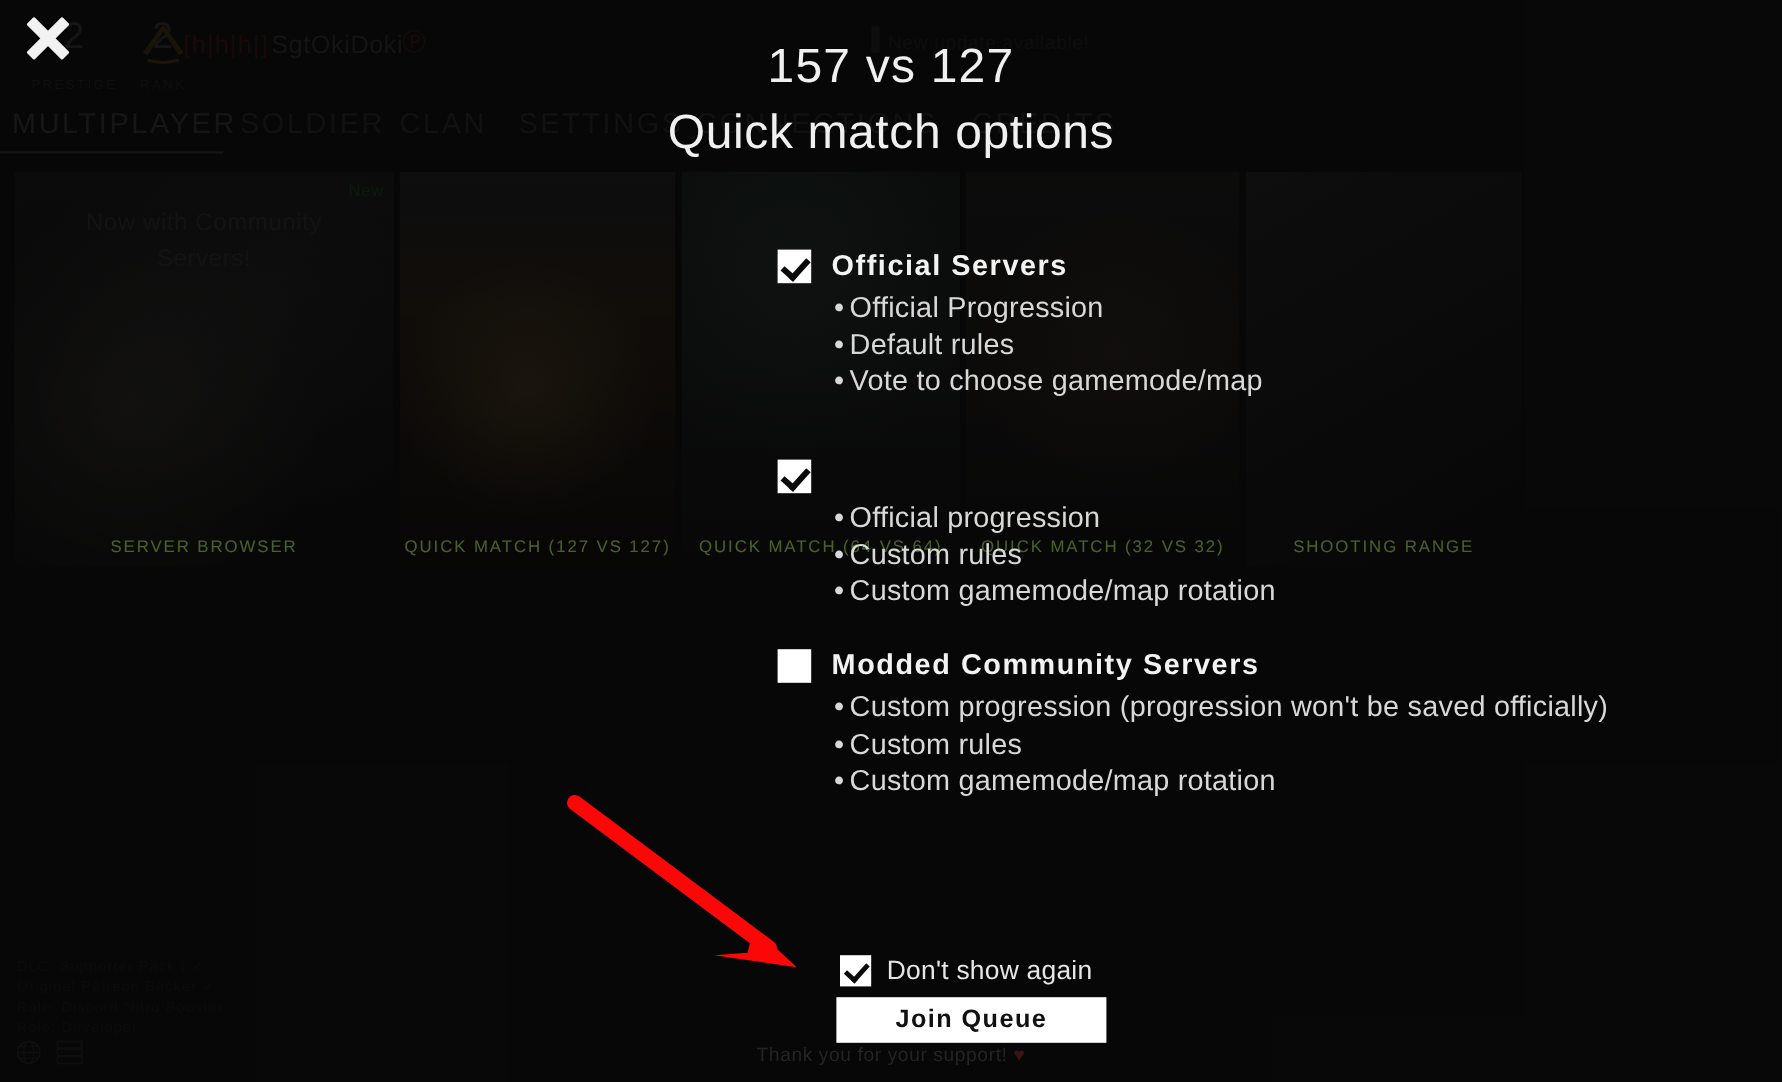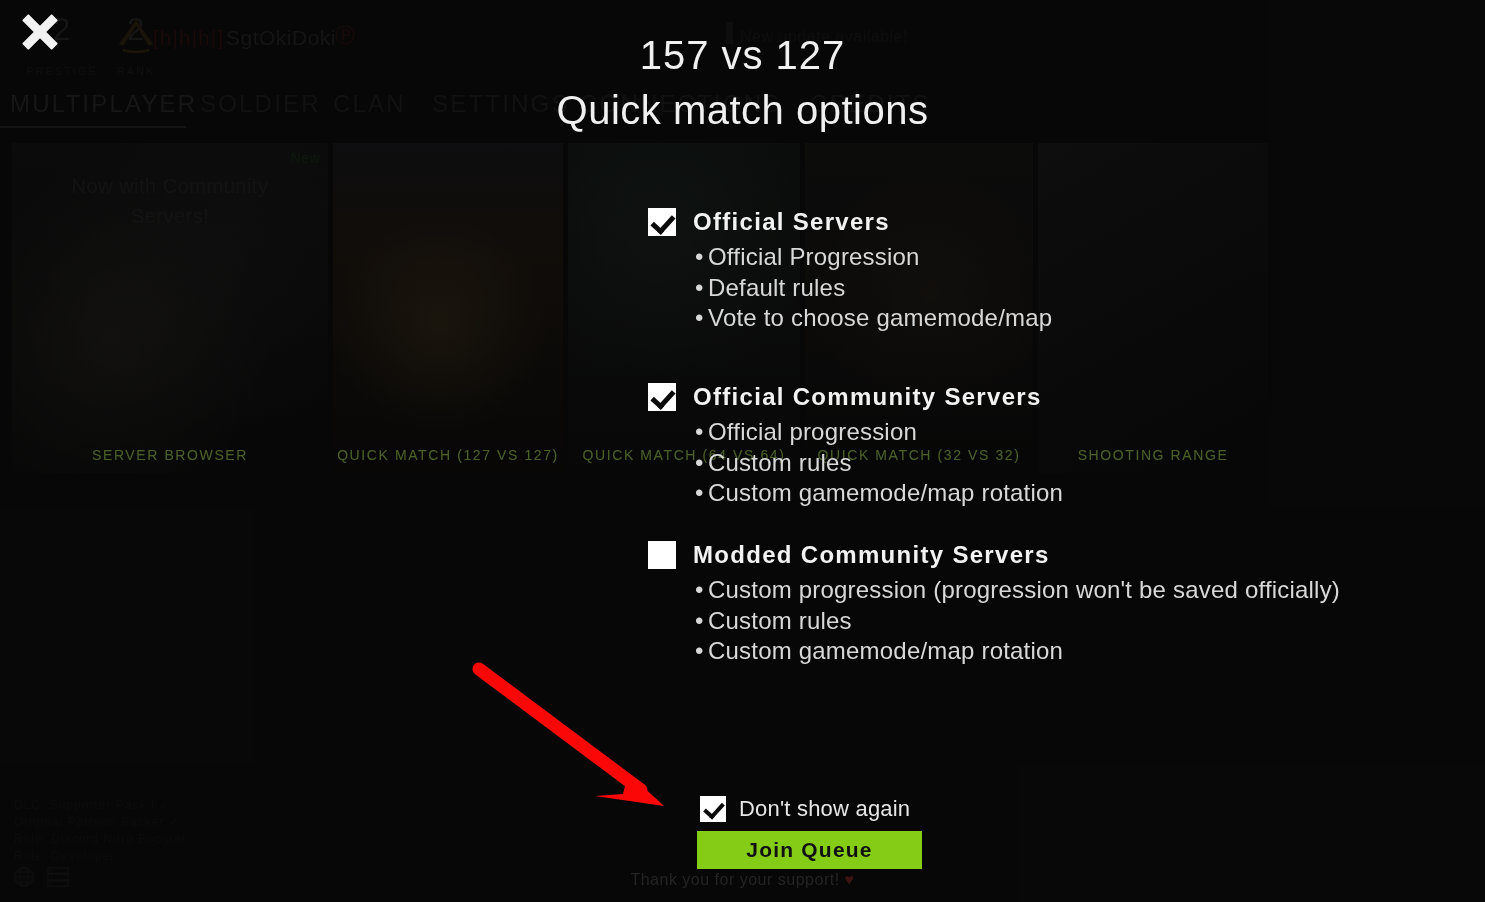--- a/index.html
+++ b/index.html
@@ -334,21 +334,21 @@
     font-size: 22px;
     color: #e6e6e6;
     letter-spacing: 0.2px;
     white-space: nowrap;
   }
 
   #join-queue-button {
     position: absolute;
     left: 697px; top: 831px;
     width: 225px; height: 38px;
-    background: #84cc16;
+    background: #ffffff;
     border: none;
     color: #111111;
     font-family: "Liberation Sans", sans-serif;
     font-size: 21px;
     font-weight: 700;
     letter-spacing: 1.2px;
     cursor: pointer;
   }
 
   .support-note {
@@ -488,21 +488,20 @@
       <ul class="opt-list">
         <li>Official Progression</li>
         <li>Default rules</li>
         <li>Vote to choose gamemode/map</li>
       </ul>
     </div>
 
     <div class="opt-group" id="group-official-community">
       <div class="opt-head">
         <span class="cbox checked"></span>
-        <span class="opt-title">Official Community Servers</span>
       </div>
       <ul class="opt-list">
         <li>Official progression</li>
         <li>Custom rules</li>
         <li>Custom gamemode/map rotation</li>
       </ul>
     </div>
 
     <div class="opt-group" id="group-modded">
       <div class="opt-head">

